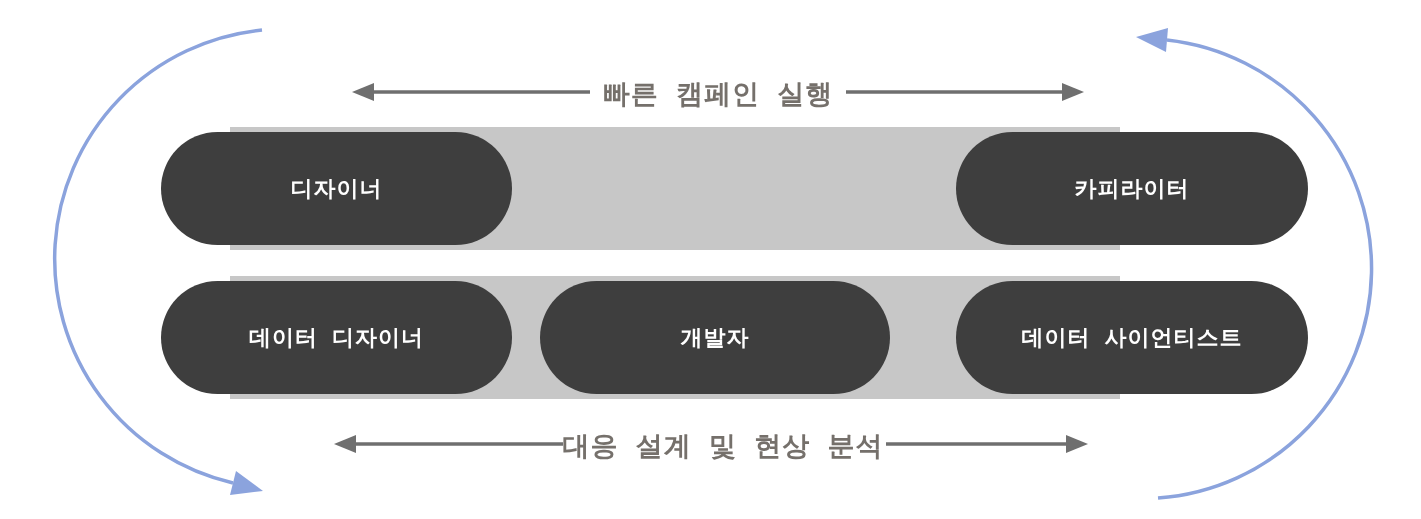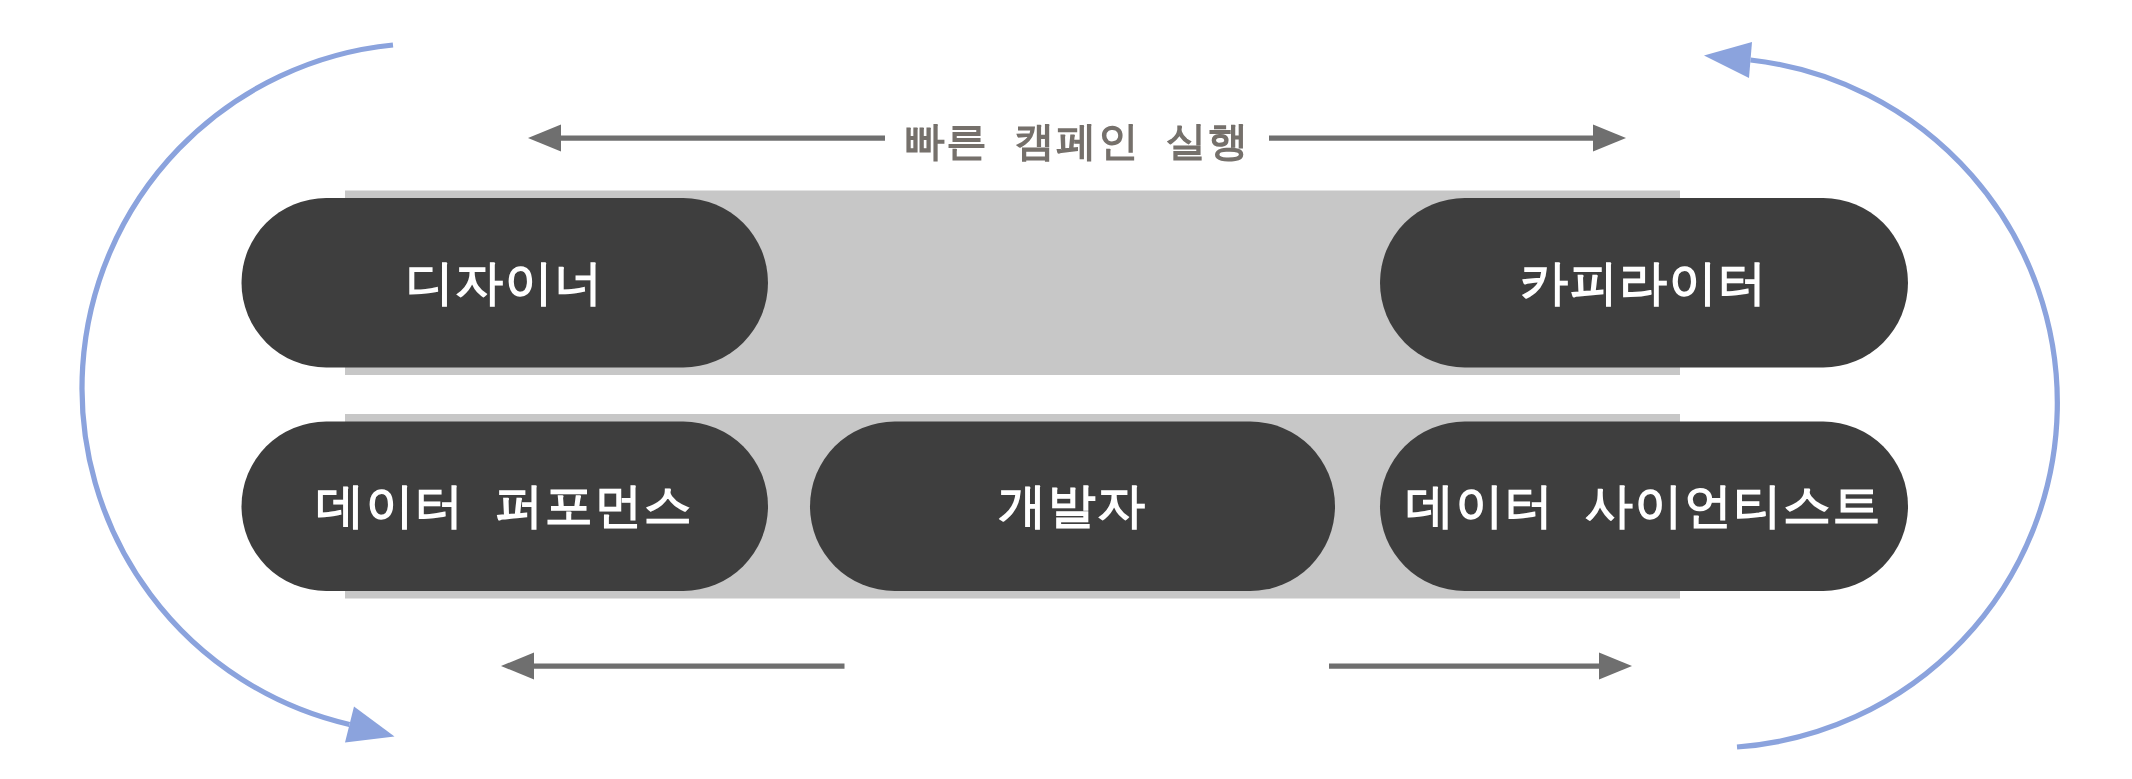--- a/index.html
+++ b/index.html
@@ -38,31 +38,31 @@
   }
   .band.row1{top:127px;}
   .band.row2{top:276px;}
   .pill{
     position:absolute;
     height:113px;
     border-radius:57px;
     background:var(--pill-dark);
     color:var(--pill-text);
     font-weight:bold;
-    font-size:32px;
+    font-size:22px;
     letter-spacing:1px;
     display:flex;align-items:center;justify-content:center;
     white-space:nowrap;
   }
   .pill[data-variant="blue"]{background:var(--pill-blue);}
   .r1{top:132px;}
   .r2{top:281px;}
   .c1{left:161px;width:351px;}
   .c2{left:540px;width:350px;}
-  .c3{left:920px;width:352px;}
+  .c3{left:956px;width:352px;}
 </style>
 </head>
 <body>
 
 <div class="stage">
 
   <svg class="arrows-layer" viewBox="0 0 1421 519" xmlns="http://www.w3.org/2000/svg">
 
     <path d="M 262 30 A 230 230 0 0 0 233 483" fill="none" stroke="var(--arc-blue)" stroke-width="3.5"></path>
     <polygon points="263,491 230,495 236,471" fill="var(--arc-blue)"></polygon>
@@ -82,18 +82,19 @@
   </svg>
 
   <div class="flow-label top">빠른 캠페인 실행</div>
 
   <div class="band row1"></div>
   <div class="band row2"></div>
 
   <div class="pill r1 c1" data-variant="dark">디자이너</div>
   <div class="pill r1 c3" data-variant="dark">카피라이터</div>
 
-  <div class="pill r2 c1" data-variant="dark">데이터 퍼포먼스</div>
+  <div class="pill r2 c1" data-variant="dark">데이터 디자이너</div>
   <div class="pill r2 c3" data-variant="dark">데이터 사이언티스트</div>
   <div class="pill r2 c2" data-variant="dark">개발자</div>
 
+  <div class="flow-label bottom">대응 설계 및 현상 분석</div>
 
 </div>
 
 </body></html>

